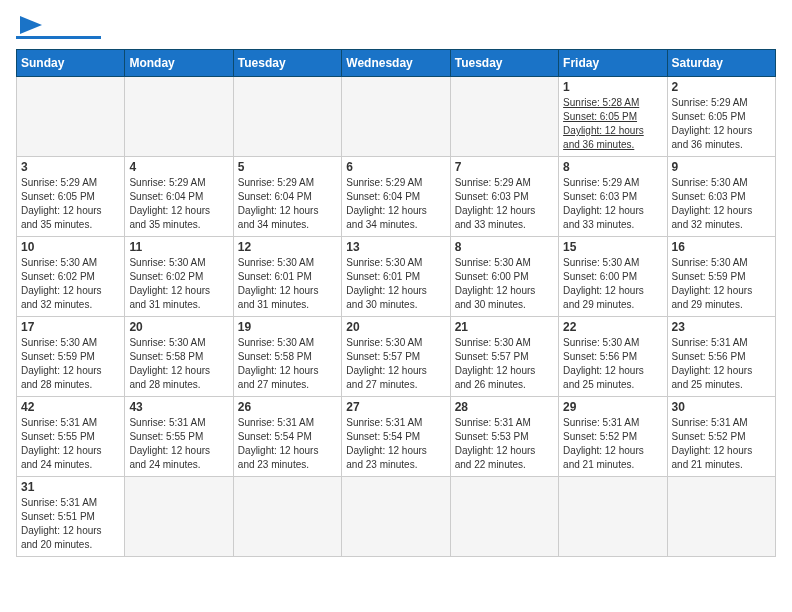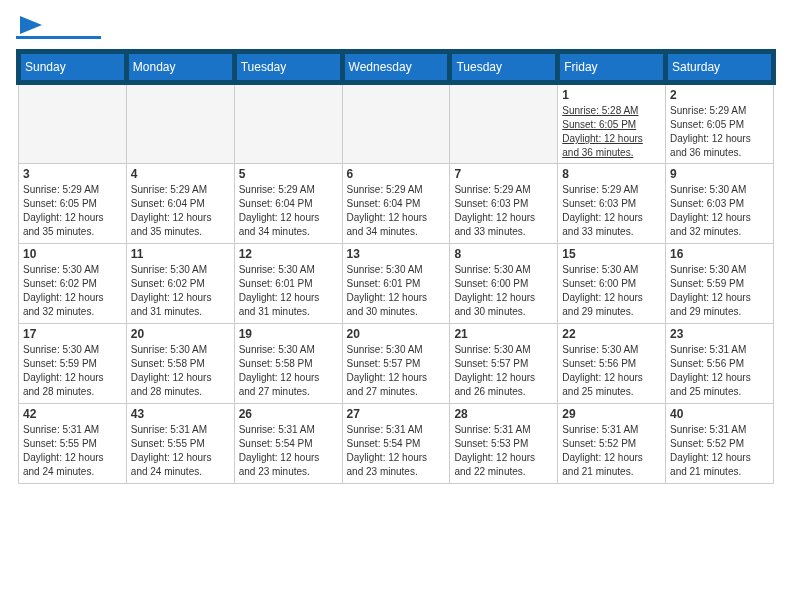--- a/index.html
+++ b/index.html
@@ -45,22 +45,22 @@
       width: 100%;
       border-collapse: collapse;
       font-size: 11px;
     }
     .calendar thead th {
       background: #1a73c7;
       color: #fff;
       padding: 6px 4px;
       text-align: left;
       font-size: 12px;
-      font-weight: normal;
-      border: 5px solid #0c4a6e;
+      font-weight: bold;
+      border: 1px solid #0c4a6e;
     }
     .calendar tbody td {
       border: 1px solid #ccc;
       vertical-align: top;
       padding: 3px 4px;
       height: 80px;
       width: 108px;
       color: #333;
       background: #fff;
     }
@@ -295,20 +295,34 @@
 Sunset: 5:53 PM
 Daylight: 12 hours and 22 minutes.</div>
         </td>
         <td>
           <span class="day-number">29</span>
           <div class="day-info" style="white-space: pre-line;">Sunrise: 5:31 AM
 Sunset: 5:52 PM
 Daylight: 12 hours and 21 minutes.</div>
         </td>
         <td>
-          <span class="day-number">40</span>
+          <span class="day-number">30</span>
           <div class="day-info" style="white-space: pre-line;">Sunrise: 5:31 AM
 Sunset: 5:52 PM
 Daylight: 12 hours and 21 minutes.</div>
         </td>
+      </tr>
+      <tr>
+        <td>
+          <span class="day-number">31</span>
+          <div class="day-info" style="white-space: pre-line;">Sunrise: 5:31 AM
+Sunset: 5:51 PM
+Daylight: 12 hours and 20 minutes.</div>
+        </td>
+        <td class="empty"></td>
+        <td class="empty"></td>
+        <td class="empty"></td>
+        <td class="empty"></td>
+        <td class="empty"></td>
+        <td class="empty"></td>
       </tr>
     </tbody>
 </table>
 
 </body></html>

